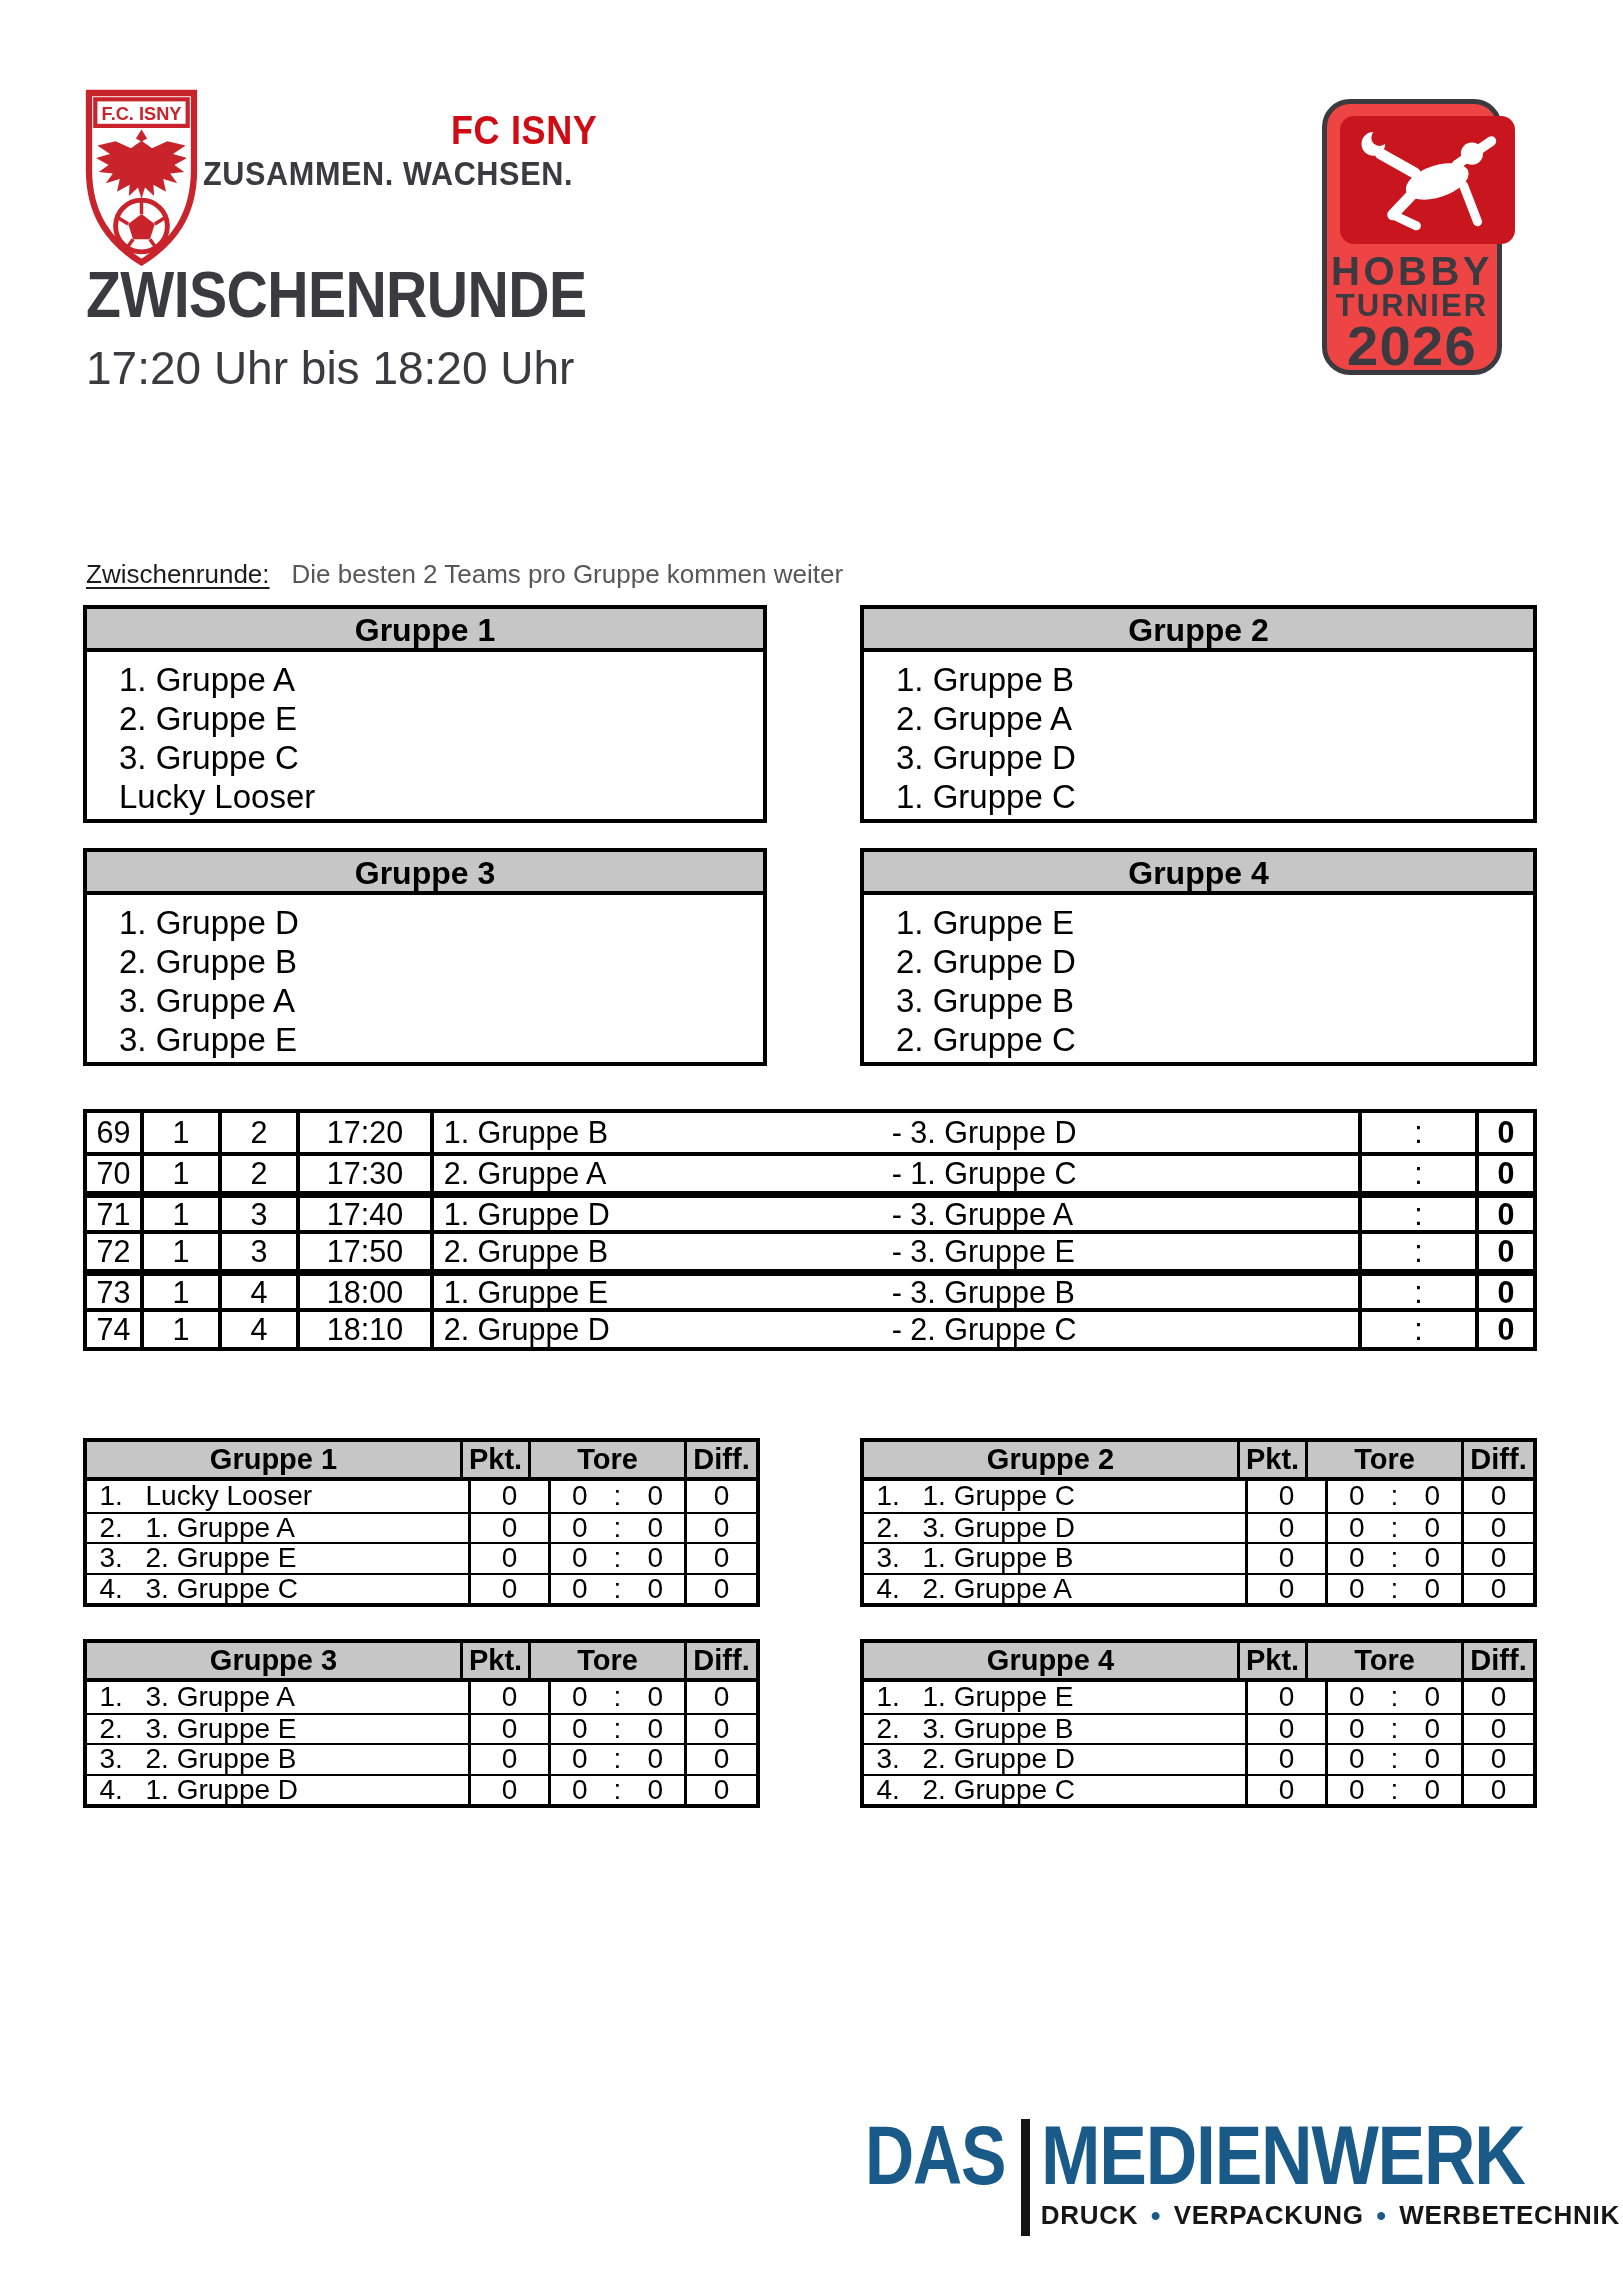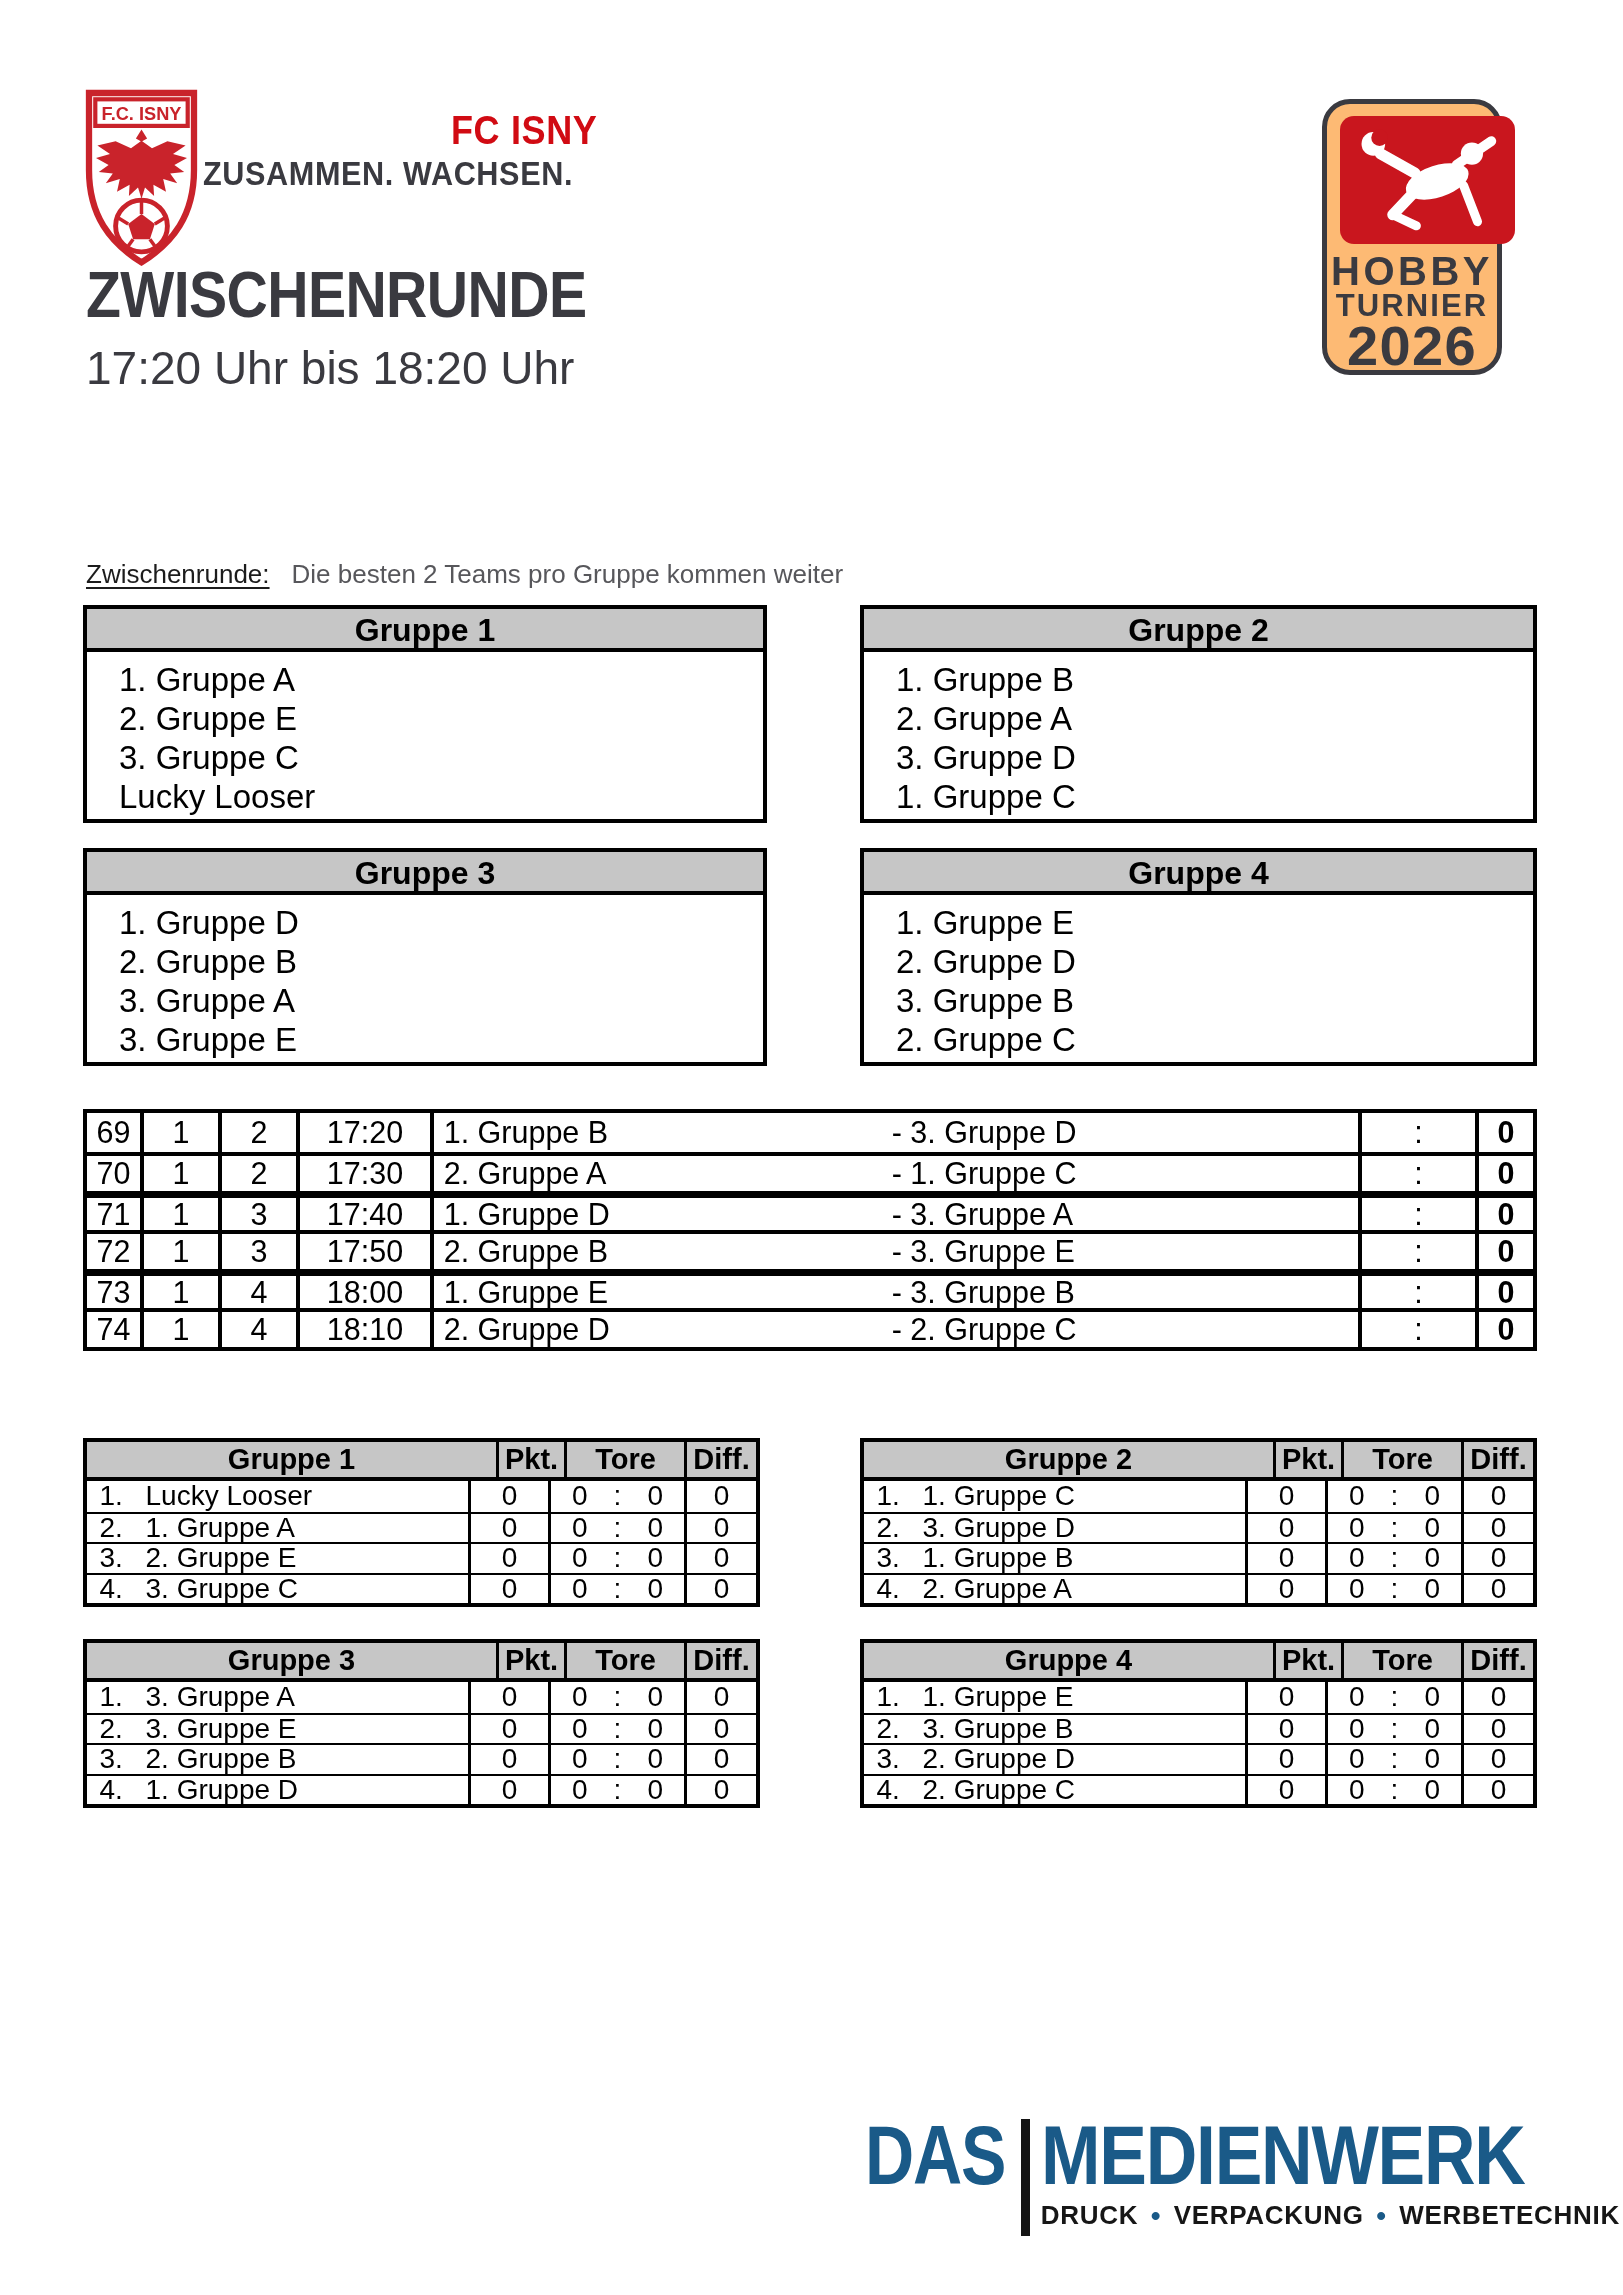--- a/index.html
+++ b/index.html
@@ -20,21 +20,21 @@
   .cx88{transform:scaleX(0.88);}
   .cx90{transform:scaleX(0.90);}
 
   
   #crest{position:absolute;left:82px;top:86px;width:119px;height:182px;}
   #brand{position:absolute;left:203px;top:110px;line-height:1;text-align:right;}
   #brand .club{font-size:40px;font-weight:800;color:var(--accent-red);letter-spacing:0.7px;}
   #brand .slogan{font-size:34px;font-weight:800;color:var(--dark-text);margin-top:6.2px;letter-spacing:0.7px;}
 
   
-  #badge{position:absolute;left:1322px;top:99px;width:180px;height:276px;border:5.6px solid var(--dark-text);border-radius:28px;background:#fdba74;}
+  #badge{position:absolute;left:1322px;top:99px;width:180px;height:276px;border:5.6px solid var(--dark-text);border-radius:28px;background:#ef4444;}
   #badge .red-panel{position:absolute;left:13px;top:11.8px;width:175px;height:128px;background:var(--badge-red);border-radius:14px;overflow:hidden;}
   #badge .b-line{position:absolute;width:100%;text-align:center;font-weight:800;color:var(--dark-text);line-height:1;}
   #badge .b-hobby{top:147px;font-size:40px;letter-spacing:3.5px;}
   #badge .b-turnier{top:186px;font-size:31px;letter-spacing:2.1px;}
   #badge .b-year{top:214px;font-size:56px;letter-spacing:1.4px;}
 
   
   #title{position:absolute;left:86px;top:262px;color:var(--dark-text);line-height:1;}
   #title .heading{font-size:65px;font-weight:800;letter-spacing:-0.7px;}
   #title .dateline{font-size:51px;font-weight:400;margin-top:21px;}
@@ -73,21 +73,21 @@
   
   .stand{position:absolute;width:677px;border:4.2px solid var(--border-black);background:#fff;}
   .st0{left:83px;top:1438px;}
   .st1{left:860px;top:1438px;}
   .st2{left:83px;top:1639px;}
   .st3{left:860px;top:1639px;}
   .st-header{display:flex;height:39px;background:var(--table-header-bg);border-bottom:4.2px solid var(--border-black);font-weight:700;font-size:29px;color:#000;}
   .st-header>div{display:flex;align-items:center;justify-content:center;}
   .h-team{flex:1;border-right:3.5px solid var(--border-black);}
   .h-pkt{width:68px;border-right:3.5px solid var(--border-black);}
-  .h-tore{width:120px;border-right:3.5px solid var(--border-black);text-align:right;}
+  .h-tore{width:156px;border-right:3.5px solid var(--border-black);text-align:right;}
   .h-diff{width:69px;}
   .st-row{display:flex;height:30.5px;font-size:28px;color:#000;align-items:stretch;}
   .st-row.sep{border-top:2.8px solid var(--border-black);}
   .st-row>div{display:flex;align-items:center;}
   .r-team{flex:1;padding-left:12.5px;border-right:3.5px solid var(--border-black);justify-content:flex-start;}
   .r-rank{display:inline-block;width:46px;}
   .r-pkt{width:80px;border-right:3.5px solid var(--border-black);justify-content:center;}
   .r-tore{width:136px;border-right:3.5px solid var(--border-black);justify-content:space-between;padding:0 21px;}
   .r-diff{width:69px;justify-content:center;}
 

